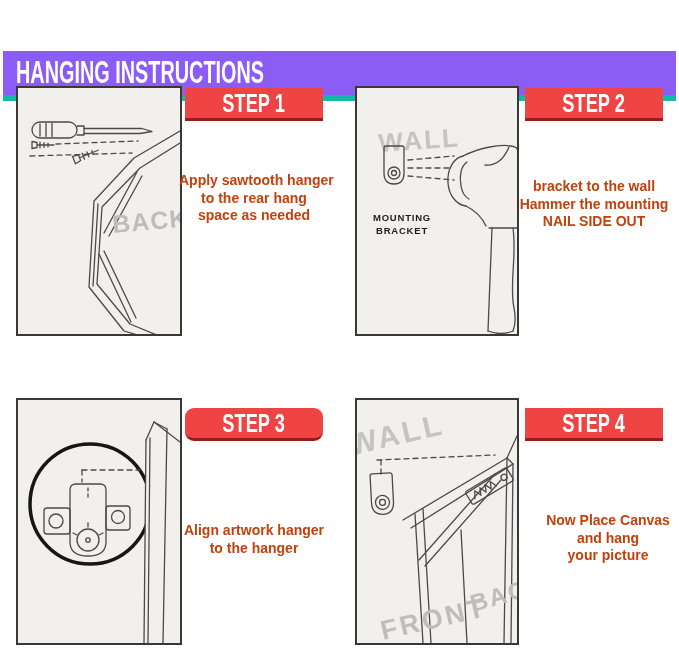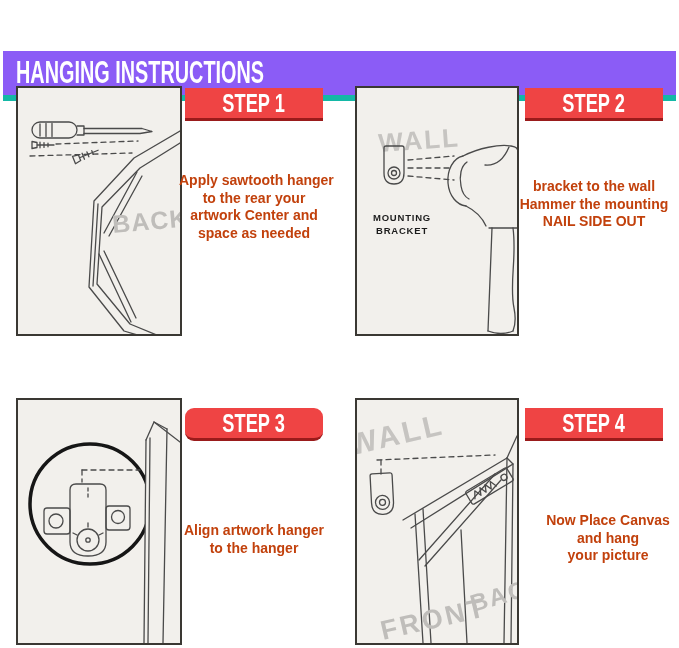--- a/index.html
+++ b/index.html
@@ -74,22 +74,21 @@
         </g>
       </g>
       <text x="95" y="145" transform="rotate(-5 95 145)" font-size="25" letter-spacing="1" fill="#bfbdba">BACK</text>
     </svg>
   </div>
   <div class="banner" style="left:185px;top:88px;">
     <span>STEP 1</span>
   </div>
   <div class="instruction" style="left:179px;top:172px;width:150px;">
     <div>Apply sawtooth hanger</div>
-    <div>to the rear your</div>
-    <div>artwork Center and</div>
+    <div>to the rear hang</div>
     <div>space as needed</div>
   </div>
 
   <div class="illus" style="left:355px;top:86px;width:164px;height:250px;">
     <svg viewBox="0 0 160 246">
       <text x="22" y="64" transform="rotate(-4 22 64)" font-size="26" letter-spacing="2" fill="#c6c4c1">WALL</text>
       <g stroke="#4a4a4a" stroke-width="1.3" fill="none" stroke-linecap="round" stroke-linejoin="round">
         <g transform="translate(27,58)">
           <path d="M0,2 Q0,0 2,0 L18,0 Q20,0 20,2 L20,27 Q20,38 10,38 Q0,38 0,27 Z"></path>
           <circle cx="10" cy="27" r="6"></circle>

